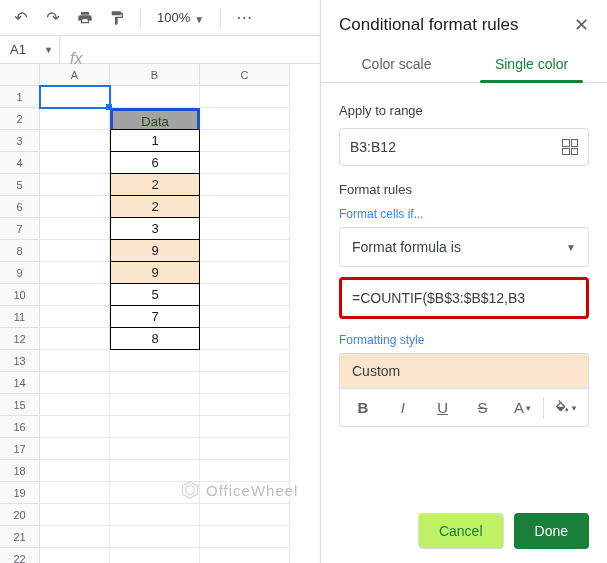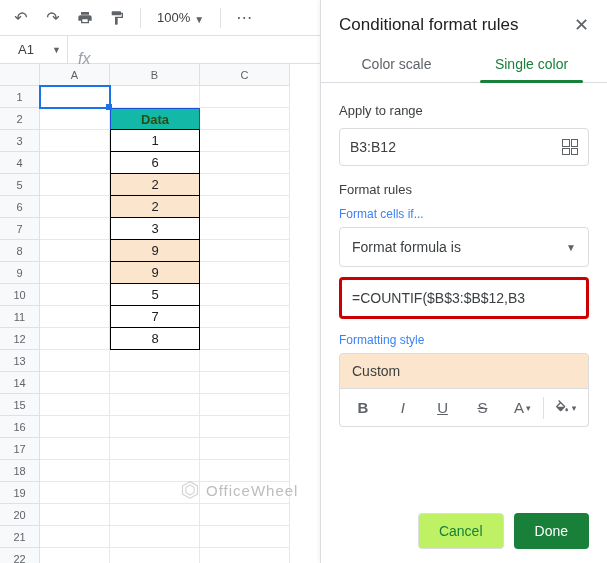--- a/index.html
+++ b/index.html
@@ -37,21 +37,20 @@
     padding: 0 6px;
   }
   .zoom .caret { font-size: 10px; color: #5f6368; }
   .toolbar .spacer { flex: 1; }
   
   .fxbar {
     height: 28px;
     display: flex;
     align-items: center;
     border-bottom: 1px solid #e0e0e0;
-    padding-left: 8px;
   }
   .cellref {
     width: 60px;
     height: 100%;
     display: flex; align-items: center; justify-content: space-between;
     padding: 0 6px 0 10px;
     border-right: 1px solid #e0e0e0;
     font-size: 13px;
     color: #3c4043;
   }
@@ -113,23 +112,23 @@
     z-index: 2;
   }
   .cell.selected::after {
     content: "";
     position: absolute;
     right: -3px; bottom: -3px;
     width: 6px; height: 6px;
     background: #1a73e8;
   }
   .data-header {
-    background: #14b8a6;
-    border: 1px solid #1d4ed8;
-    font-weight: bold;
+    background: #a3a3a3;
+    border: 3px solid #1d4ed8;
+    font-weight: normal;
     color: #274e13;
     border-bottom: 1px solid #000;
   }
   .data-cell {
     border: 1px solid #000;
     border-top: none;
   }
   .hl { background: #fce5cd; }
   
   .panel {

